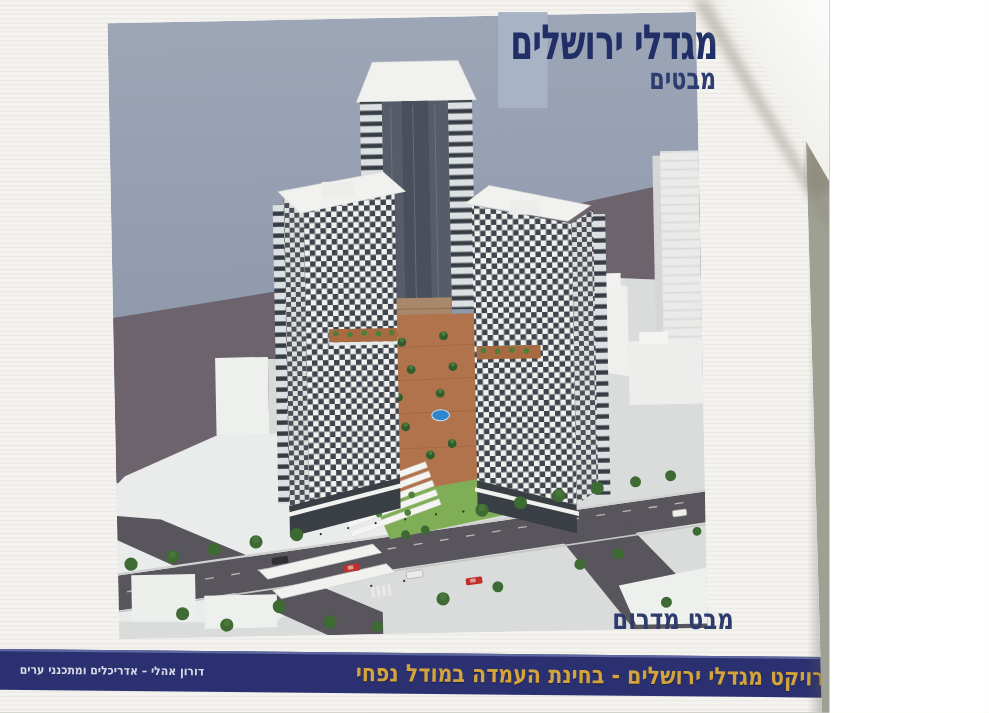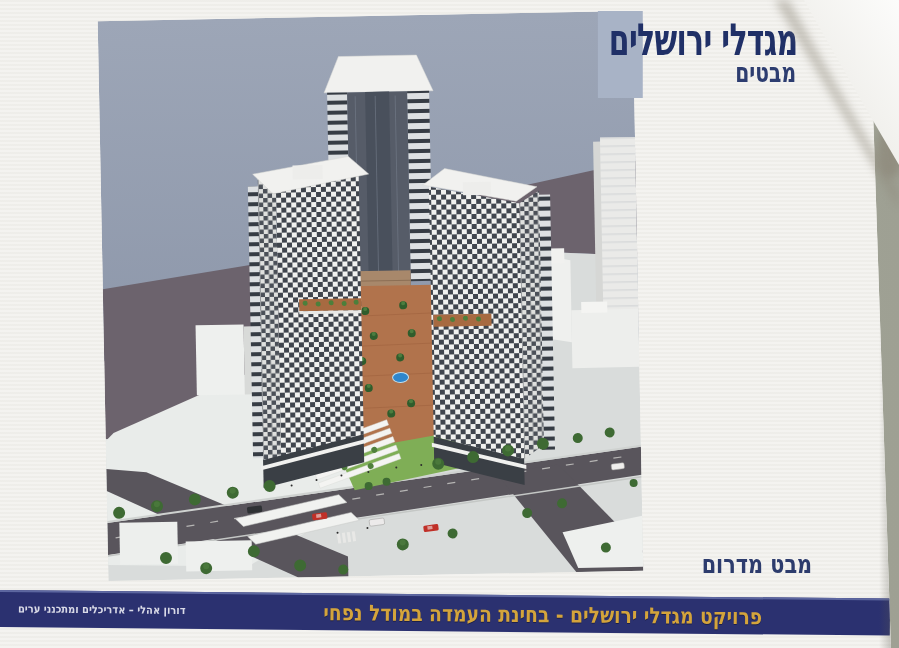--- a/index.html
+++ b/index.html
@@ -1,17 +1,17 @@
 <!DOCTYPE html>
 <html><head>
 <meta charset="utf-8">
 <style>
   * { margin:0; padding:0; box-sizing:border-box; }
   body { font-family:"DejaVu Sans", sans-serif; }
-  .scene { position:relative; width:899px; height:648px; overflow:hidden; background:#a9ab9d; }
+  .scene { position:relative; width:754px; height:648px; overflow:hidden; background:#a9ab9d; }
 
   
   .desk { position:absolute; inset:0; background:linear-gradient(90deg,#b0b2a4 0%, #a7a99b 60%, #9ea093 100%); }
 
   
   .page {
     position:absolute; inset:0;
     background-color:#f3f2ef;
     background-image:repeating-linear-gradient(0deg,#f4f3f0 0px,#f4f3f0 2px,#e9e8e3 3px,#f4f3f0 4px);
     clip-path:polygon(0 0, 96.7% 0, 99.1% 100%, 0 100%);

